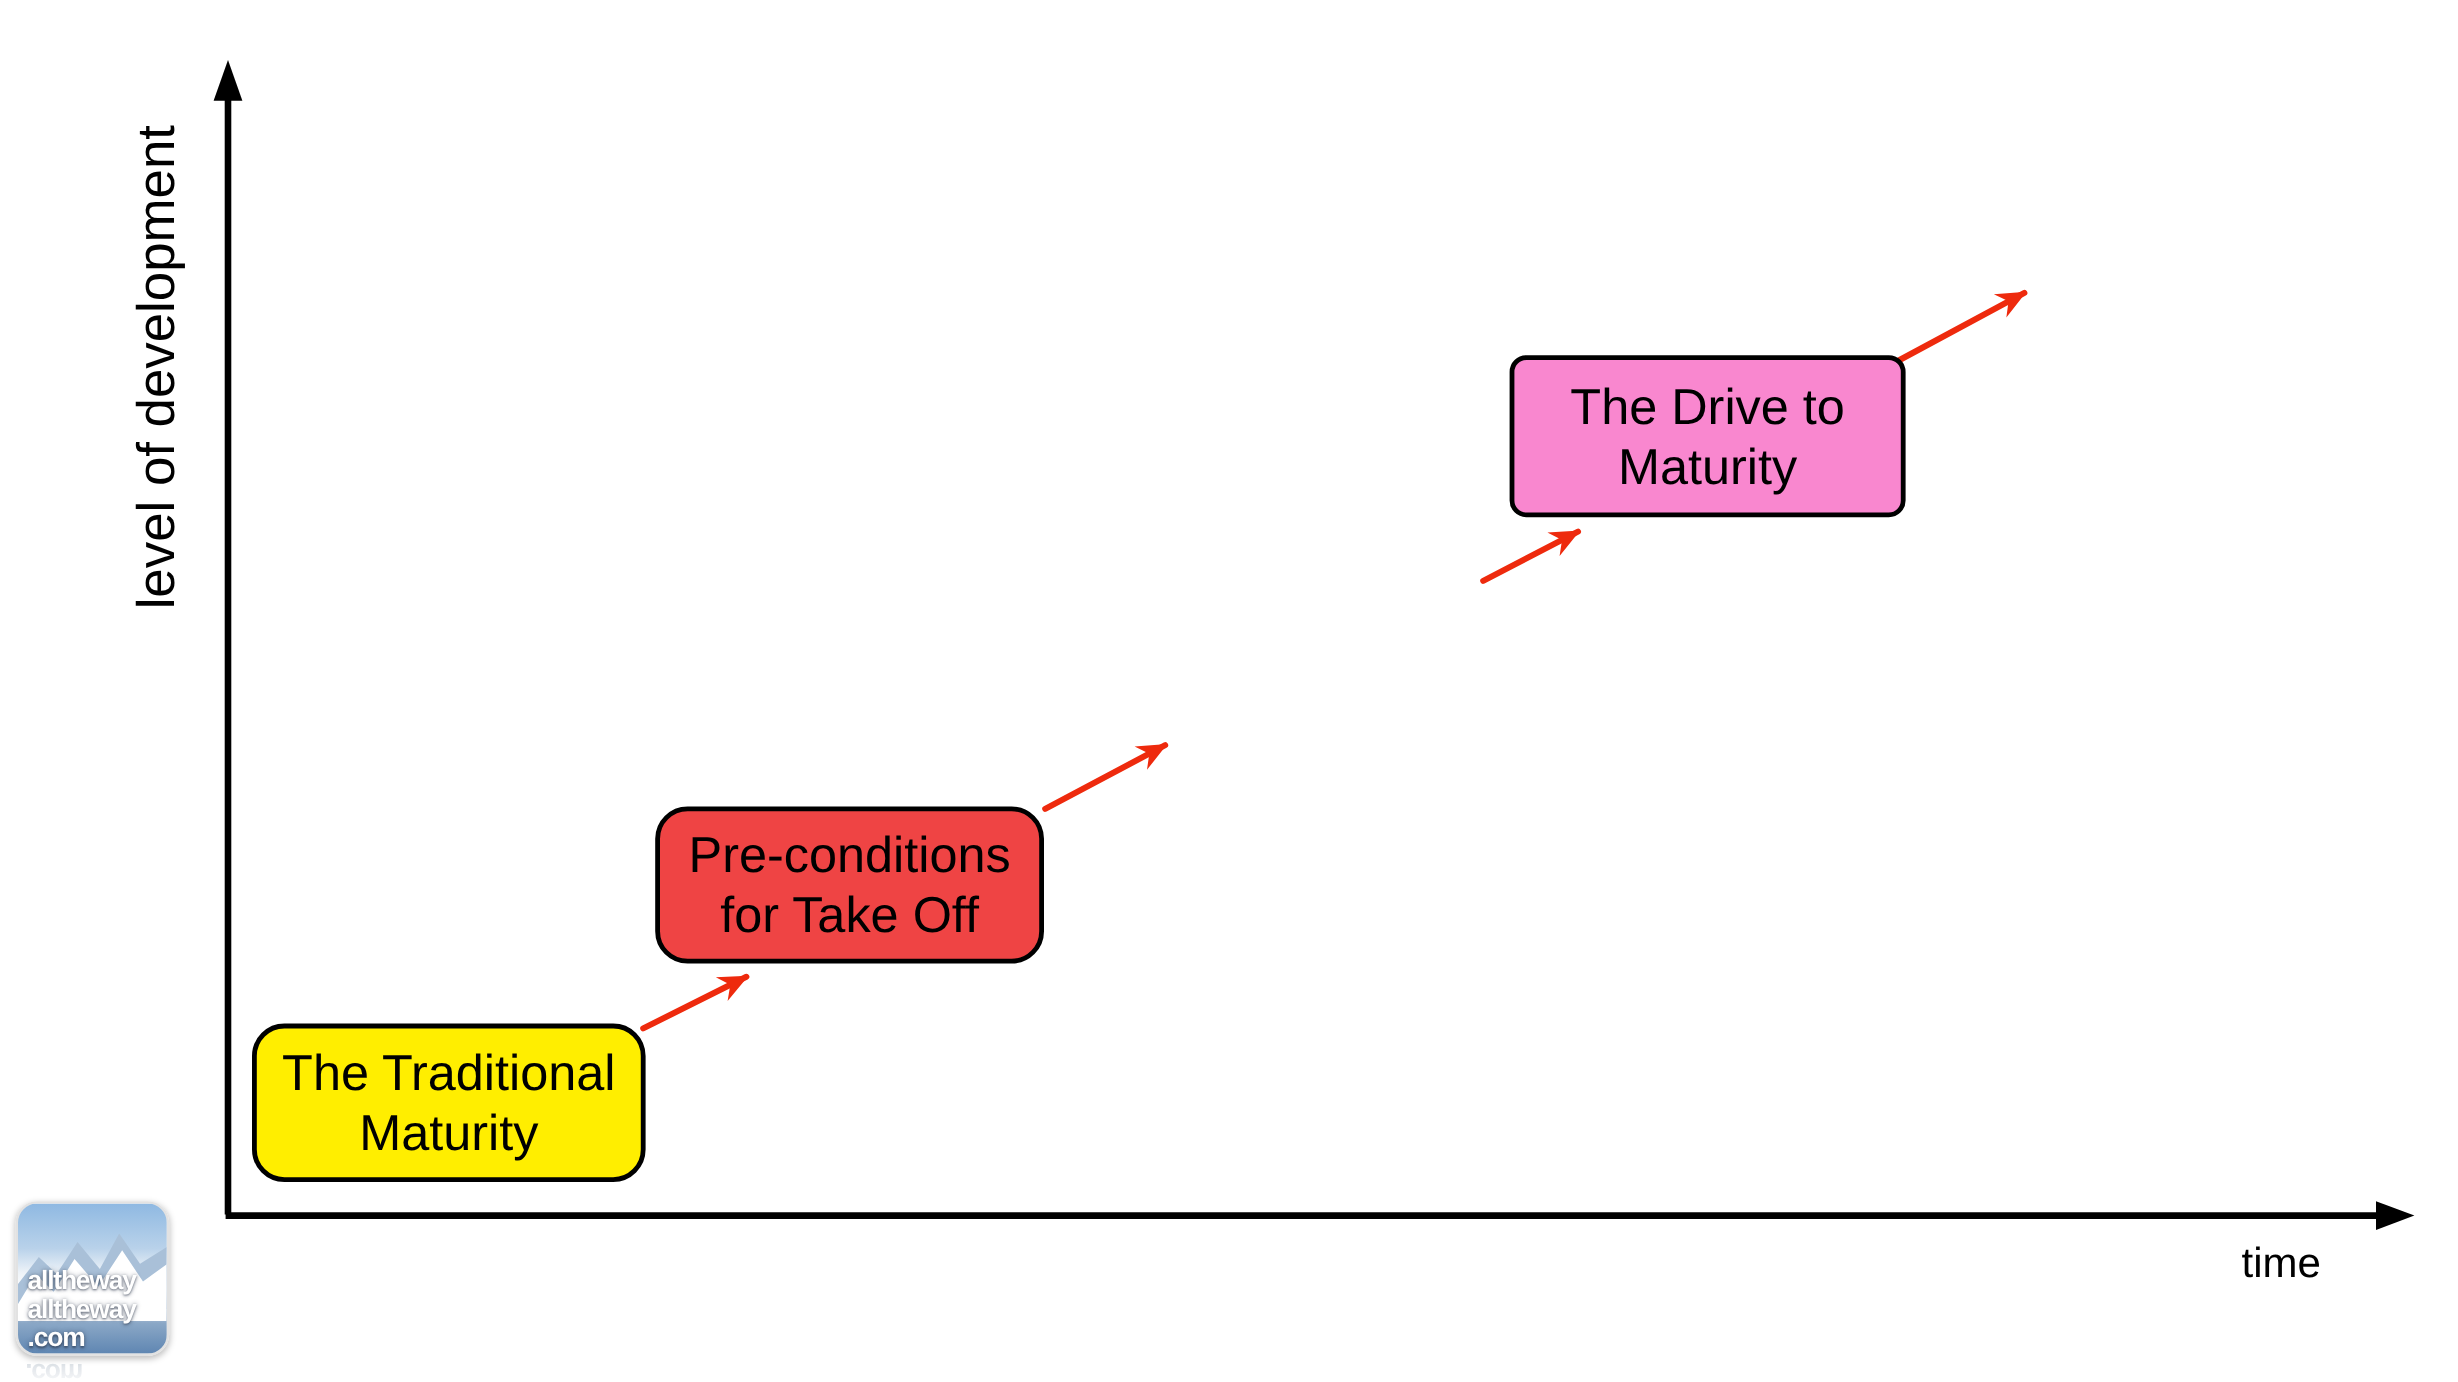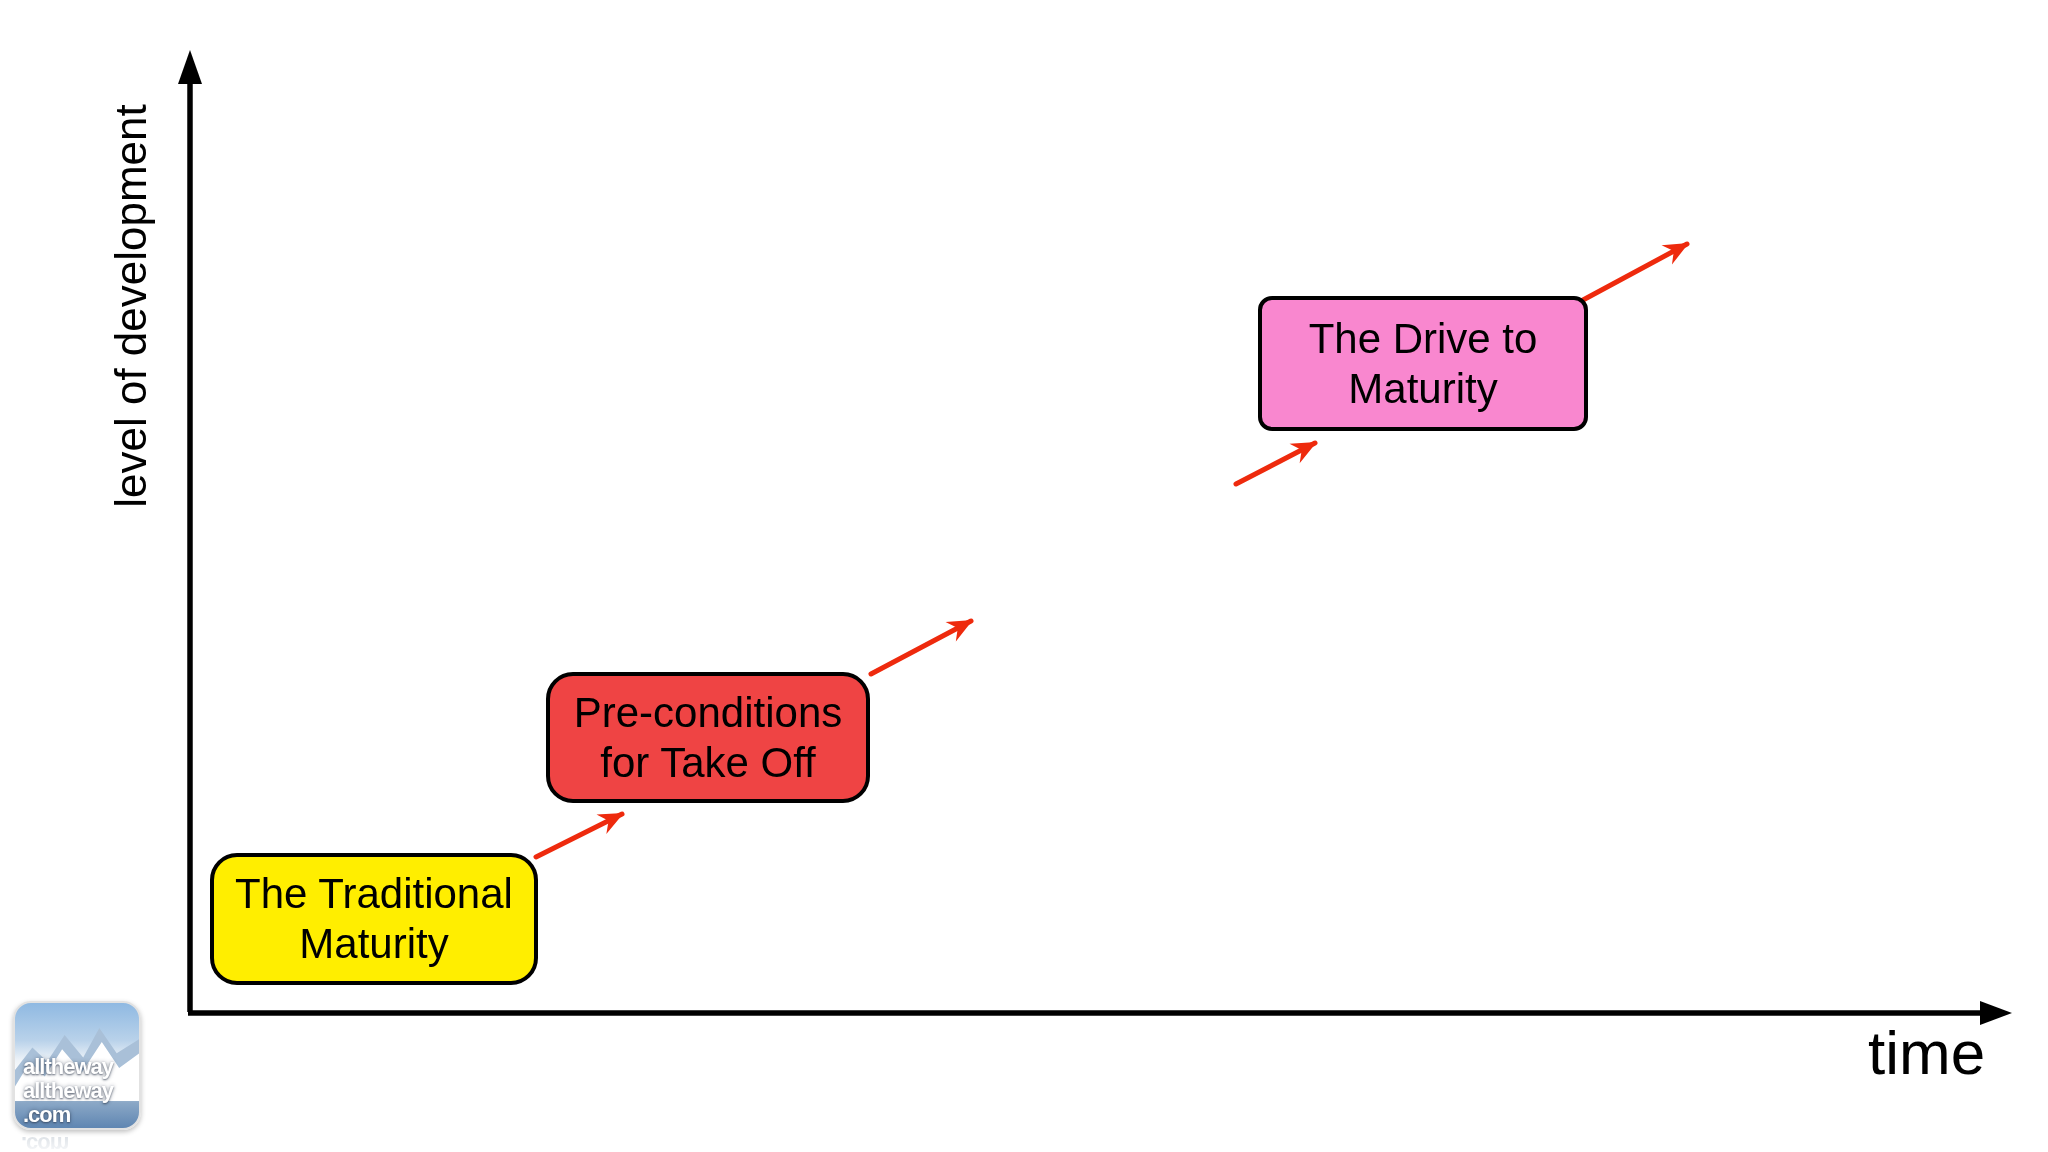--- a/index.html
+++ b/index.html
@@ -15,21 +15,21 @@
   .flow-arrow { stroke-width: 5; fill: none; stroke-linecap: round; }
 
   .ylabel {
     position: absolute; left: -119px; top: 281px; width: 500px; height: 50px;
     transform: rotate(-90deg);
     font-size: 44px; color: #000; text-align: center; line-height: 50px;
     z-index: 2; white-space: nowrap;
   }
   .xlabel {
     position: absolute; left: 1868px; top: 1028px;
-    font-size: 62px; color: #000; line-height: 50px; z-index: 2;
+    font-size: 35px; color: #000; line-height: 50px; z-index: 2;
   }
 
   .stage {
     position: absolute; z-index: 3;
     border: 4px solid #000000; border-radius: 27px;
     display: flex; align-items: center; justify-content: center;
     text-align: center; font-size: 42px; line-height: 1.18; color: #000;
     padding: 4px 8px;
   }
   .stage-1 { left: 210px; top: 853px; width: 328px; height: 132px; }

